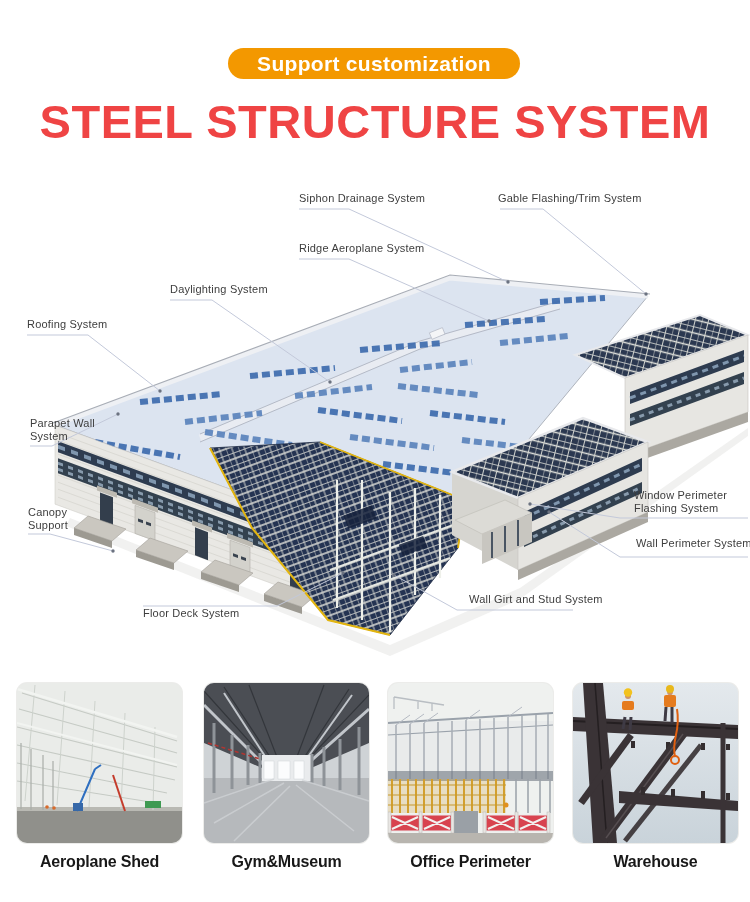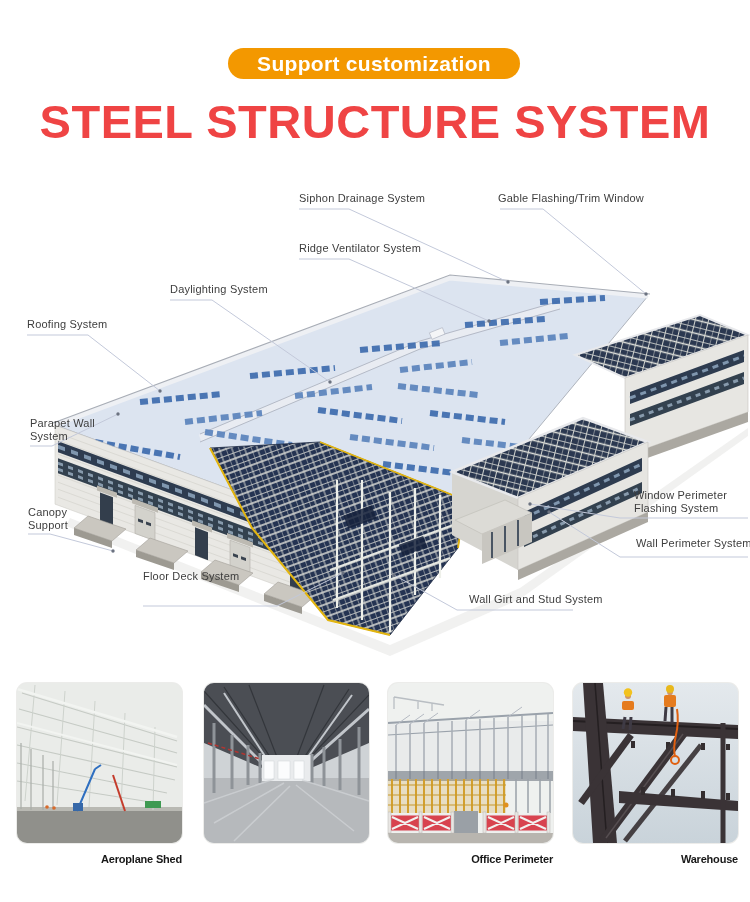--- a/index.html
+++ b/index.html
@@ -10,21 +10,21 @@
         border-radius:16px;color:#fff;font-size:21px;font-weight:bold;text-align:center;line-height:31px;letter-spacing:.3px;}
   .title{position:absolute;left:0;right:0;top:94px;text-align:center;font-size:47px;font-weight:bold;
          color:#ef4444;letter-spacing:.5px;white-space:nowrap;}
   .diagram{position:absolute;left:0;top:180px;width:750px;height:480px;}
   .diagram svg{position:absolute;left:0;top:0;}
   .dlabel{position:absolute;font-size:11px;line-height:13px;color:#3d3d3d;letter-spacing:.2px;white-space:nowrap;z-index:5;}
   .dlabel.wrap{white-space:normal;}
   .tile{position:absolute;top:683px;width:165px;}
   .card{width:165px;height:160px;border-radius:10px;overflow:hidden;background:#e8eae8;box-shadow:0 0 0 1px #ececea;}
   .card svg{display:block;}
-  .caption{margin-top:10px;text-align:right;font-size:11px;font-weight:bold;color:#181818;letter-spacing:-.2px;}
+  .caption{margin-top:10px;text-align:center;font-size:16px;font-weight:bold;color:#181818;letter-spacing:-.2px;}
 </style>
 </head>
 <body>
 
 <div class="page">
 
   <div class="pill">Support customization</div>
   <h1 class="title">STEEL STRUCTURE SYSTEM</h1>
 
   <div class="diagram">
@@ -185,29 +185,29 @@
           <circle cx="118" cy="234" r="1.7"></circle>
         <circle cx="113" cy="371" r="1.7"></circle>
           <circle cx="530" cy="324" r="1.7"></circle>
           <circle cx="549" cy="332" r="1.7"></circle>
         <circle cx="343" cy="393" r="1.7"></circle>
           <circle cx="394" cy="395" r="1.7"></circle>
       </g>
     </svg>
 
     <div class="dlabel" style="left:299px;top:12px">Siphon Drainage System</div>
-    <div class="dlabel" style="left:498px;top:12px">Gable Flashing/Trim Window</div>
-    <div class="dlabel" style="left:299px;top:62px">Ridge Ventilator System</div>
+    <div class="dlabel" style="left:498px;top:12px">Gable Flashing/Trim System</div>
+    <div class="dlabel" style="left:299px;top:62px">Ridge Aeroplane System</div>
     <div class="dlabel" style="left:170px;top:103px">Daylighting System</div>
     <div class="dlabel" style="left:27px;top:138px">Roofing System</div>
     <div class="dlabel wrap" style="left:30px;top:237px;width:86px">Parapet Wall System</div>
     <div class="dlabel wrap" style="left:28px;top:326px;width:62px">Canopy Support</div>
     <div class="dlabel wrap" style="left:634px;top:309px;width:118px">Window Perimeter Flashing System</div>
     <div class="dlabel" style="left:636px;top:357px">Wall Perimeter System</div>
-    <div class="dlabel" style="left:143px;top:390px">Floor Deck System</div>
+    <div class="dlabel" style="left:143px;top:427px">Floor Deck System</div>
     <div class="dlabel" style="left:469px;top:413px">Wall Girt and Stud System</div>
   </div>
 
   <div class="tile" style="left:17px">
     <div class="card">
       <svg width="165" height="160" viewBox="0 0 165 160">
         <rect width="165" height="160" fill="#eaece9"></rect>
         <rect y="124" width="165" height="6" fill="#b9b9b3"></rect>
         <rect y="128" width="165" height="32" fill="#90908b"></rect>
         <g stroke="#c2c7c1" stroke-width="1.2" opacity="0.9">
@@ -256,20 +256,21 @@
         <g stroke="#8e9398" stroke-width="3">
           <path d="M10,40V110 M28,52V106 M44,62V102 M56,70V100"></path>
           <path d="M155,44V112 M136,56V107 M120,64V103 M108,71V100"></path>
         </g>
         <g stroke="#d2d5d8" stroke-width="1.5" opacity="0.7">
           <path d="M0,120L70,96 M10,140L80,100 M30,158L86,103 M165,118L98,97 M150,148L92,102"></path>
         </g>
         <path d="M4,60L56,76" stroke="#b23531" stroke-width="1.5" stroke-dasharray="4 3"></path>
       </svg>
     </div>
+    <div class="caption">Gym&amp;Museum</div>
   </div>
 
   <div class="tile" style="left:388px">
     <div class="card">
       <svg width="165" height="160" viewBox="0 0 165 160">
         <rect width="165" height="160" fill="#eff1ef"></rect>
         <path d="M6,14L56,22 M6,14L6,26 M30,18V26 M44,20V28" stroke="#b9bec3" stroke-width="1.3" fill="none"></path>
         <rect y="38" width="165" height="58" fill="#e3e6e8" opacity="0.5"></rect>
         <path d="M0,40L165,30" stroke="#9aa2ab" stroke-width="2"></path>
         <path d="M0,52L165,42" stroke="#9aa2ab" stroke-width="1.2"></path>

